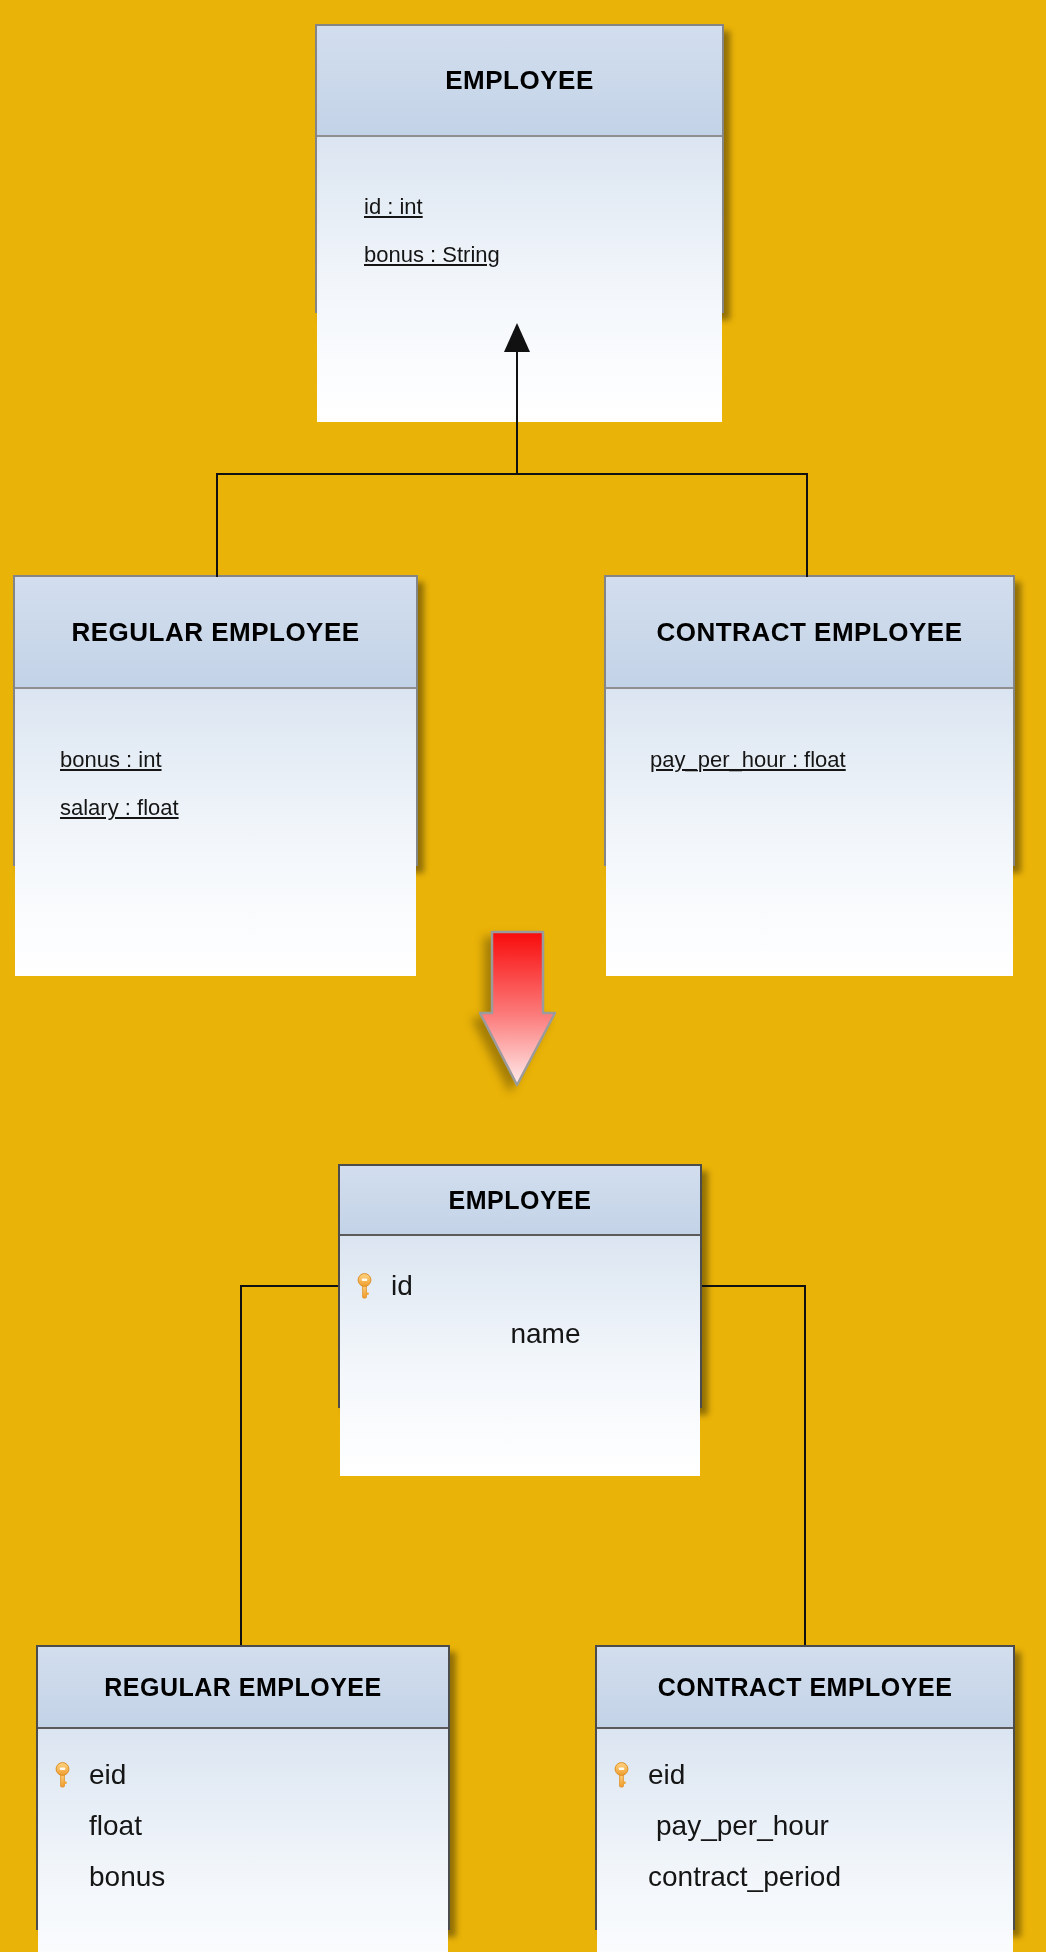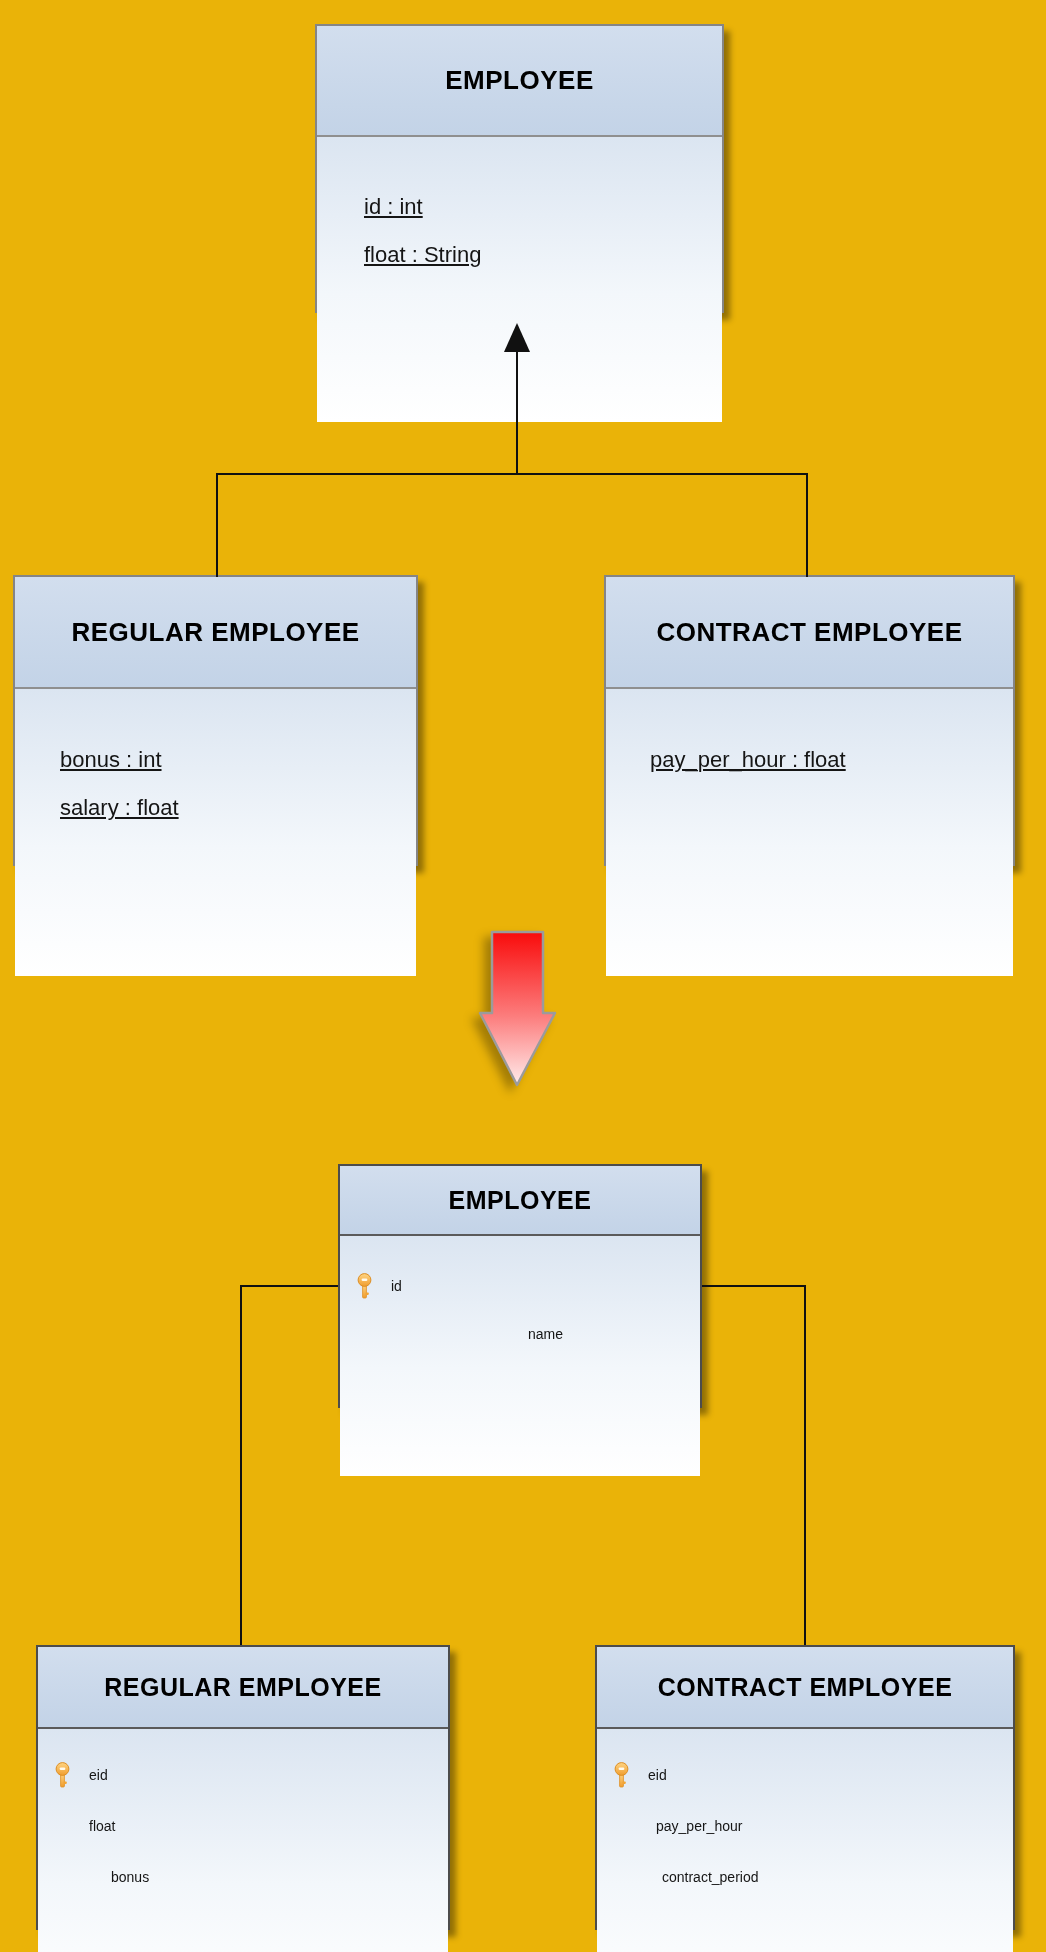--- a/index.html
+++ b/index.html
@@ -62,21 +62,21 @@
   }
   .key-slot {
     width: 20px;
     margin-left: 14px;
     display: inline-flex;
     align-items: center;
     justify-content: center;
     flex: 0 0 20px;
   }
   .row-label {
-    font-size: 14px;
+    font-size: 28px;
     color: #151515;
     margin-left: 17px;
   }
 
   
   .line {
     position: absolute;
     background: #111111;
   }
   .tri-up {
@@ -97,21 +97,21 @@
 <body>
 
 <div class="canvas">
 
   <div class="box uml" style="left:315px; top:24px; width:409px; height:289px;">
     <div class="box-header" style="height:111px;">
       <span class="box-title">EMPLOYEE</span>
     </div>
     <div class="box-body" style="padding:46px 0 0 47px;">
       <div class="attr">id : int</div>
-      <div class="attr">float : String</div>
+      <div class="attr">bonus : String</div>
     </div>
   </div>
 
   <div class="box uml" style="left:13px; top:575px; width:405px; height:291px;">
     <div class="box-header" style="height:112px;">
       <span class="box-title">REGULAR EMPLOYEE</span>
     </div>
     <div class="box-body" style="padding:47px 0 0 45px;">
       <div class="attr">bonus : int</div>
       <div class="attr">salary : float</div>
@@ -197,21 +197,21 @@
             <circle cx="8.5" cy="8" r="6.4" fill="url(#gold2)" stroke="#dd8f25" stroke-width="1"></circle>
             <rect x="5.6" y="6.4" width="5.8" height="2.6" rx="1.3" fill="#fffdf4" opacity="0.95"></rect>
           </svg>
         </span>
         <span class="row-label">eid</span>
       </div>
       <div class="row" style="height:51px;">
         <span class="key-slot"></span>
         <span class="row-label">float</span>
       </div>
-      <div class="row" style="height:51px;margin-left:22px;">
+      <div class="row" style="height:51px;">
         <span class="key-slot"></span>
         <span class="row-label">bonus</span>
       </div>
     </div>
   </div>
 
   <div class="box er" style="left:595px; top:1645px; width:420px; height:285px;">
     <div class="box-header" style="height:82px;">
       <span class="box-title">CONTRACT EMPLOYEE</span>
     </div>
@@ -230,20 +230,20 @@
             <circle cx="8.5" cy="8" r="6.4" fill="url(#gold3)" stroke="#dd8f25" stroke-width="1"></circle>
             <rect x="5.6" y="6.4" width="5.8" height="2.6" rx="1.3" fill="#fffdf4" opacity="0.95"></rect>
           </svg>
         </span>
         <span class="row-label">eid</span>
       </div>
       <div class="row" style="height:51px;margin-left:8px;">
         <span class="key-slot"></span>
         <span class="row-label">pay_per_hour</span>
       </div>
-      <div class="row" style="height:51px;padding-left:14px;">
+      <div class="row" style="height:51px;">
         <span class="key-slot"></span>
         <span class="row-label">contract_period</span>
       </div>
     </div>
   </div>
 
 </div>
 
 </body></html>

